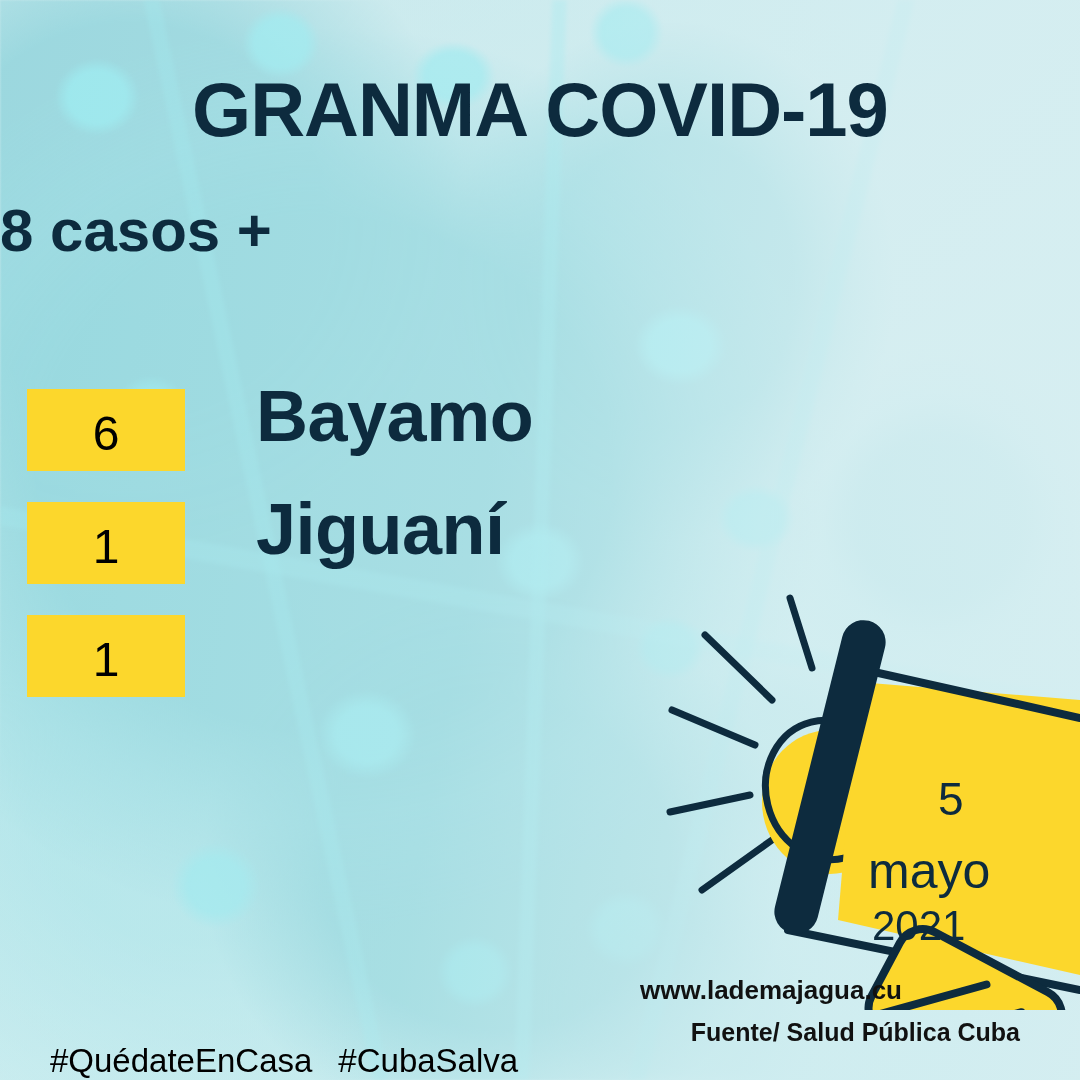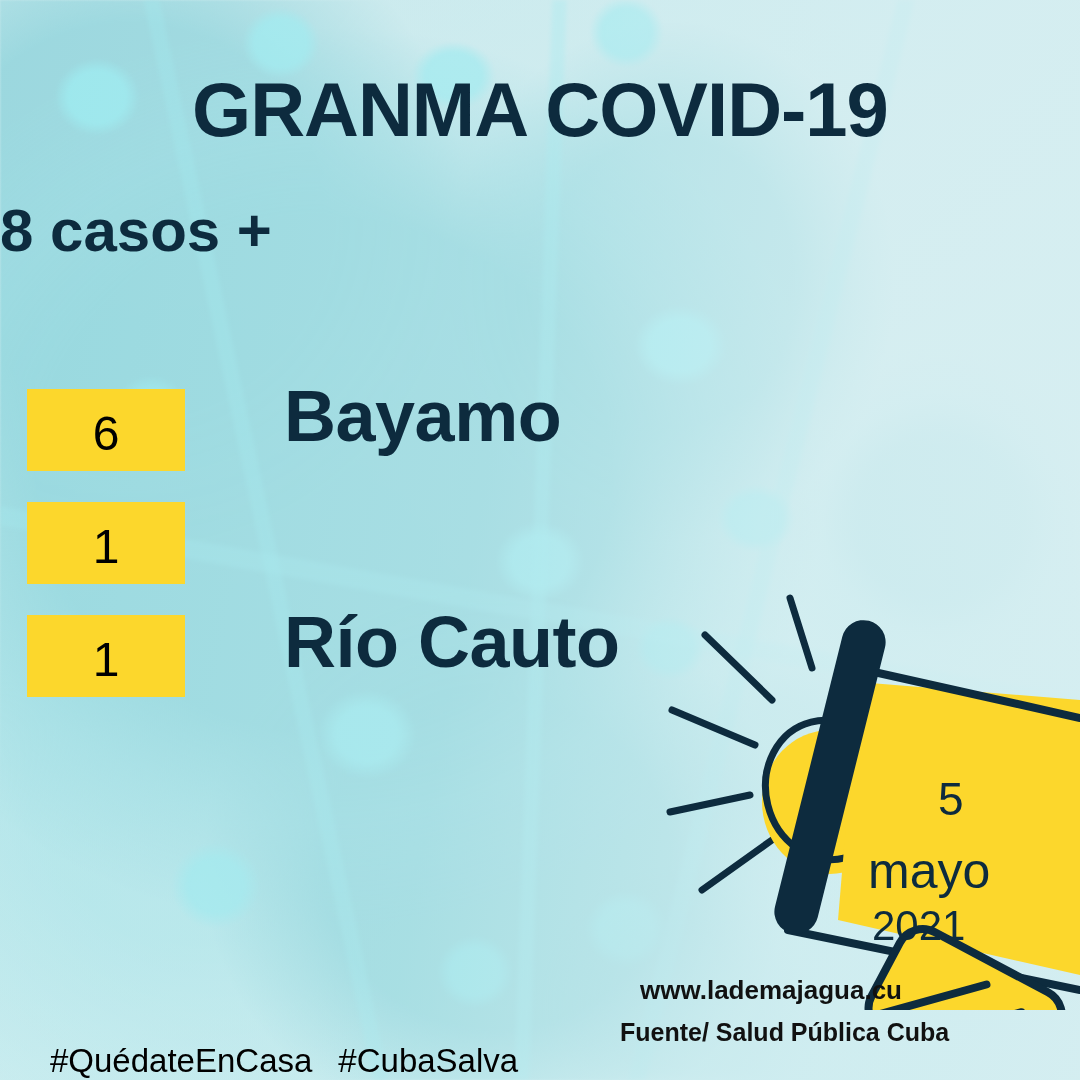--- a/index.html
+++ b/index.html
@@ -131,21 +131,20 @@
   }
   .muni-name {
     position: absolute;
     left: 256px;
     top: -8px;
     font-size: 72px;
     font-weight: bold;
     color: #0d2b3e;
     white-space: nowrap;
     letter-spacing: -.5px;
-    margin-left: 28px;
   }
 
   
   .megaphone {
     position: absolute;
     left: 660px;
     top: 590px;
     width: 420px;
     height: 420px;
   }
@@ -171,21 +170,21 @@
     font-size: 26px;
     font-weight: bold;
     color: #111111;
     white-space: nowrap;
   }
   .source {
     position: absolute;
     left: 620px;
     top: 1018px;
     width: 400px;
-    text-align: left;
+    text-align: right;
     font-size: 25px;
     font-weight: bold;
     color: #111111;
     white-space: nowrap;
   }
   .hashtags {
     position: absolute;
     left: 50px;
     top: 1042px;
     font-size: 33px;
@@ -218,27 +217,27 @@
         <div class="count-box">
           <span>6</span>
         </div>
         <div class="muni-name">Bayamo</div>
       </div>
 
       <div class="row">
         <div class="count-box">
           <span>1</span>
         </div>
+        <div class="muni-name">Jiguaní</div>
       </div>
 
       <div class="row">
         <div class="count-box">
           <span>1</span>
         </div>
-        <div class="muni-name">Río Cauto</div>
       </div>
 
     </div>
 
     <div class="megaphone">
       <svg width="420" height="420" viewBox="0 0 420 420" xmlns="http://www.w3.org/2000/svg">
         <g stroke="#0d2b3e" stroke-width="7" stroke-linecap="round" fill="none">
           <line x1="12" y1="120" x2="95" y2="155"></line>
           <line x1="45" y1="45" x2="112" y2="110"></line>
           <line x1="130" y1="8" x2="152" y2="78"></line>

